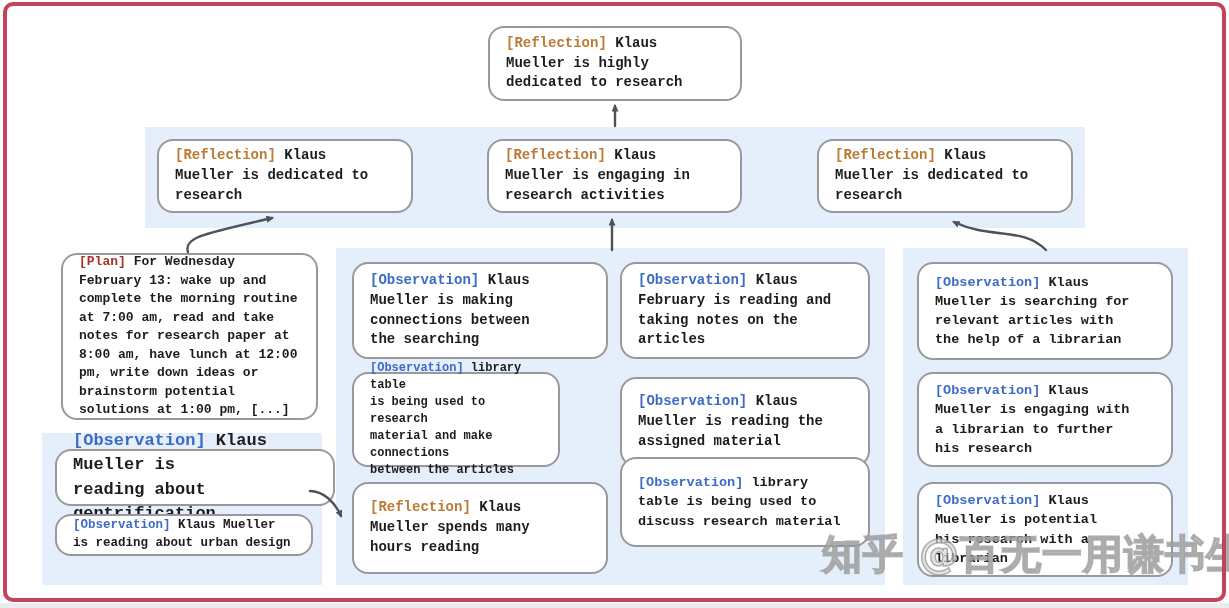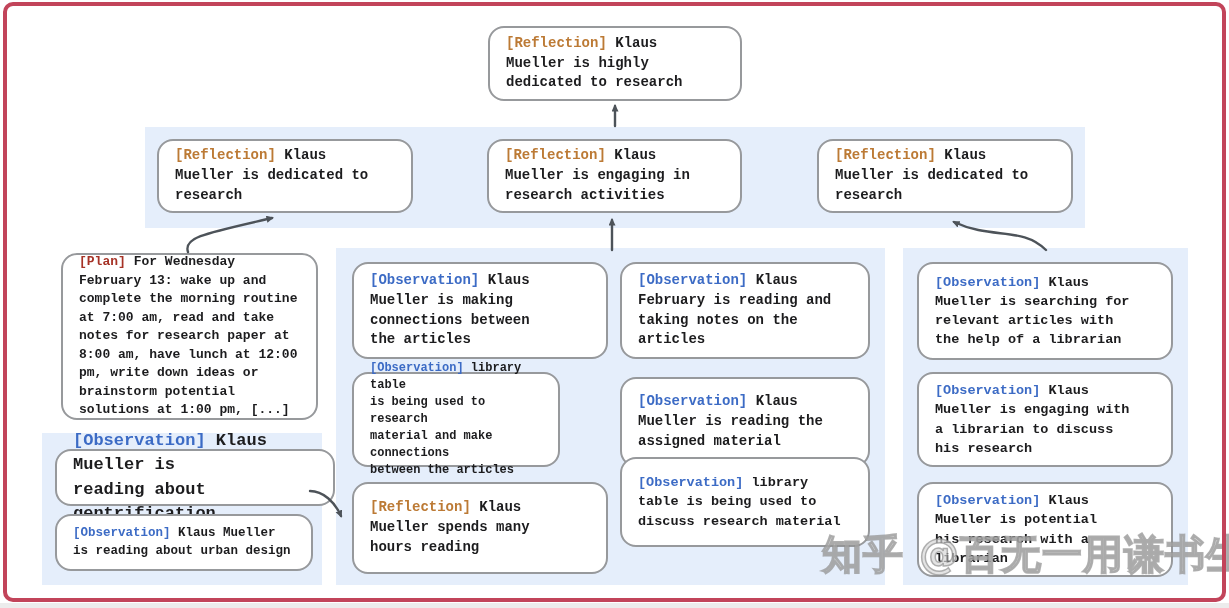--- a/index.html
+++ b/index.html
@@ -71,21 +71,21 @@
     white-space:nowrap;
     z-index:40;
   }
   
   #n-root{left:488px;top:26px;width:254px;height:75px;font-size:14px;}
   #n-refl-left{left:157px;top:139px;width:256px;height:74px;font-size:14px;}
   #n-refl-mid{left:487px;top:139px;width:255px;height:74px;font-size:14px;}
   #n-refl-right{left:817px;top:139px;width:256px;height:74px;font-size:14px;}
   #n-plan{left:61px;top:253px;width:257px;height:167px;font-size:13px;}
   #n-obs-gentrification{left:55px;top:449px;width:280px;height:57px;font-size:17px;}
-  #n-obs-urban{left:55px;top:514px;width:258px;height:57px;font-size:12.5px;}
+  #n-obs-urban{left:55px;top:514px;width:258px;height:42px;font-size:12.5px;}
   #n-obs-connections{left:352px;top:262px;width:256px;height:97px;font-size:14px;}
   #n-obs-lib-research{left:352px;top:372px;width:208px;height:95px;font-size:12px;}
   #n-refl-hours{left:352px;top:482px;width:256px;height:92px;font-size:14px;}
   #n-obs-notes{left:620px;top:262px;width:250px;height:97px;font-size:14px;}
   #n-obs-assigned{left:620px;top:377px;width:250px;height:90px;font-size:14px;}
   #n-obs-lib-discuss{left:620px;top:457px;width:250px;height:90px;font-size:13.5px;}
   #n-obs-searching{left:917px;top:262px;width:256px;height:98px;font-size:13.5px;}
   #n-obs-engaging{left:917px;top:372px;width:256px;height:95px;font-size:13.5px;}
   #n-obs-discussing{left:917px;top:482px;width:256px;height:95px;font-size:13.5px;}
   
@@ -147,21 +147,21 @@
 
   <div class="node" id="n-obs-urban">
     <p><span class="tag-observation">[Observation]</span> <span>Klaus Mueller
 is reading about urban design</span></p>
   </div>
 
   <div class="node" id="n-obs-connections">
     <p><span class="tag-observation">[Observation]</span> <span>Klaus
 Mueller is making
 connections between
-the articles</span></p>
+the searching</span></p>
   </div>
 
   <div class="node" id="n-obs-lib-research">
     <p><span class="tag-observation">[Observation]</span> <span>library table
 is being used to research
 material and make connections
 between the articles</span></p>
   </div>
 
   <div class="node" id="n-refl-hours">
@@ -192,21 +192,21 @@
   <div class="node" id="n-obs-searching">
     <p><span class="tag-observation">[Observation]</span> <span>Klaus
 Mueller is searching for
 relevant articles with
 the help of a librarian</span></p>
   </div>
 
   <div class="node" id="n-obs-engaging">
     <p><span class="tag-observation">[Observation]</span> <span>Klaus
 Mueller is engaging with
-a librarian to discuss
+a librarian to further
 his research</span></p>
   </div>
 
   <div class="node" id="n-obs-discussing">
     <p><span class="tag-observation">[Observation]</span> <span>Klaus
 Mueller is potential
 his research with a
 librarian</span></p>
   </div>
 

